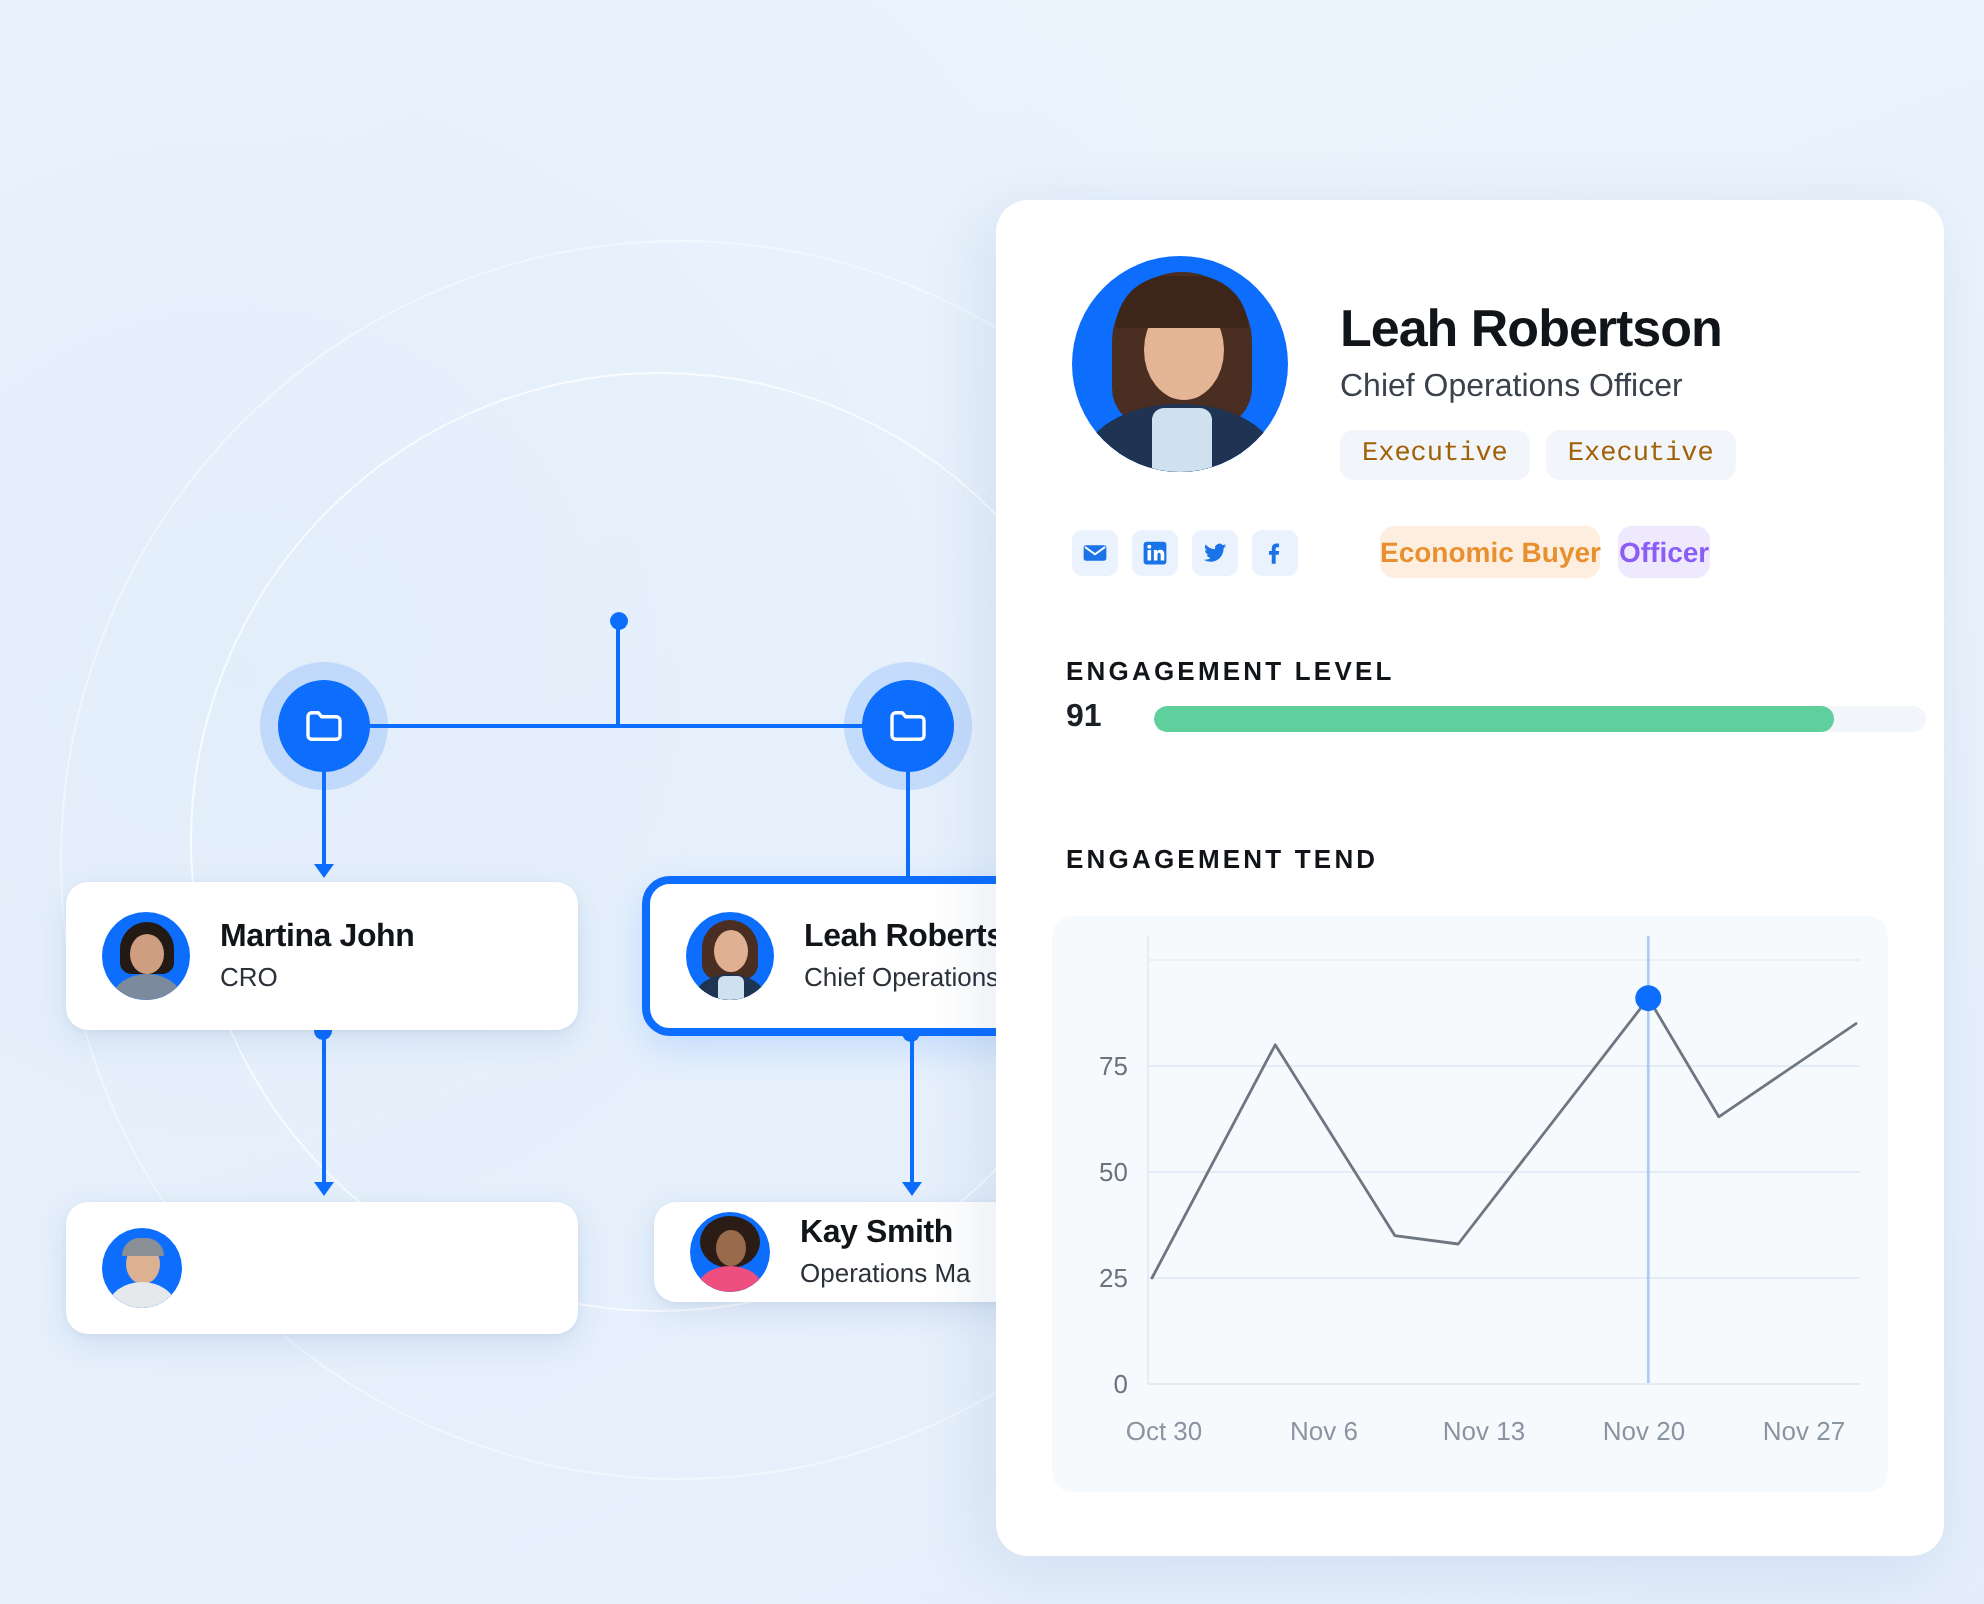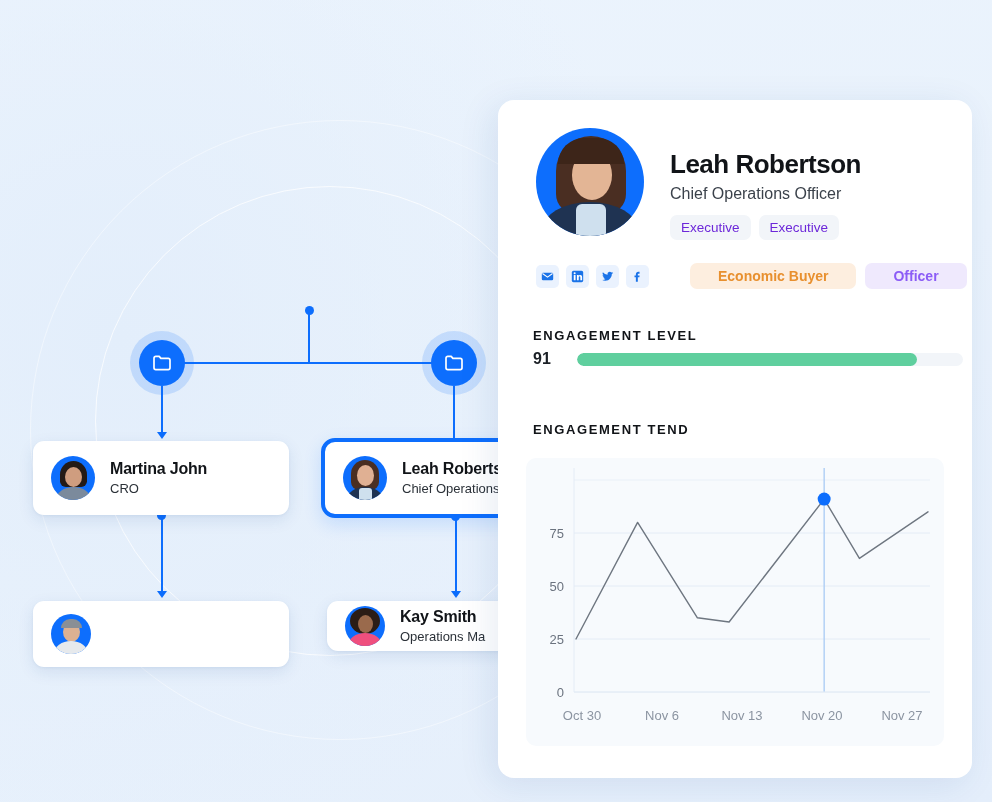--- a/index.html
+++ b/index.html
@@ -109,31 +109,31 @@
   .big-avatar {
     width: 108px; height: 108px; border-radius: 50%;
     background: #0d6efd; flex: none; position: relative; overflow: hidden;
   }
   .profile-meta { padding-top: 22px; }
   .p-name { font-size: 26px; font-weight: bold; color: #111418; letter-spacing: -0.5px; line-height: 1.1; }
   .p-role { font-size: 16px; color: #3b424b; margin-top: 6px; }
   .chips { display: flex; gap: 8px; margin-top: 12px; }
   .chip {
     background: #f2f5f9; border-radius: 7px;
-    padding: 5px 11px; font-size: 13.5px; color: #6d28d9;
+    padding: 5px 11px; font-size: 13.5px; color: #a16207; font-family: Liberation Mono, monospace;
   }
   #social { position: absolute; left: 38px; top: 165px; display: flex; gap: 7px; }
   .soc {
     width: 23px; height: 23px; border-radius: 5px;
     background: #eaf2fe; display: flex; align-items: center; justify-content: center;
   }
   .soc svg { display: block; }
 
   #tags { position: absolute; left: 192px; top: 163px; display: flex; gap: 9px; }
-  .tag { border-radius: 7px; padding: 5px 28px; font-size: 14px; font-weight: bold; }
+  .tag { border-radius: 7px; padding: 5px 0; font-size: 14px; font-weight: bold; }
   .tag-eb { background: #fdeedf; color: #e8902f; }
   .tag-ch { background: #efe9fd; color: #8b5cf6; }
 
   .section-label {
     position: absolute; font-size: 13px; font-weight: bold;
     color: #111418; letter-spacing: 1.6px;
   }
   #lbl-level { left: 35px; top: 228px; }
   #lbl-trend { left: 35px; top: 322px; }
 

